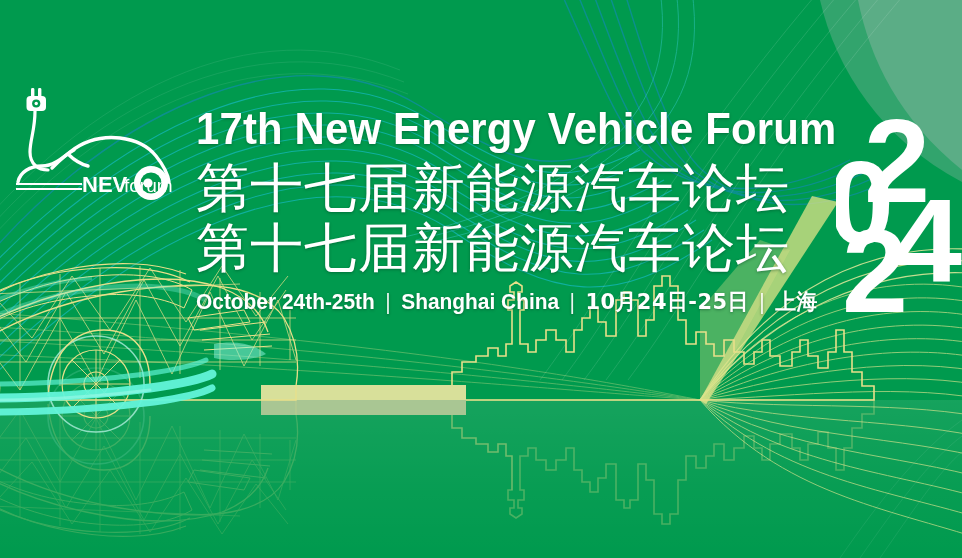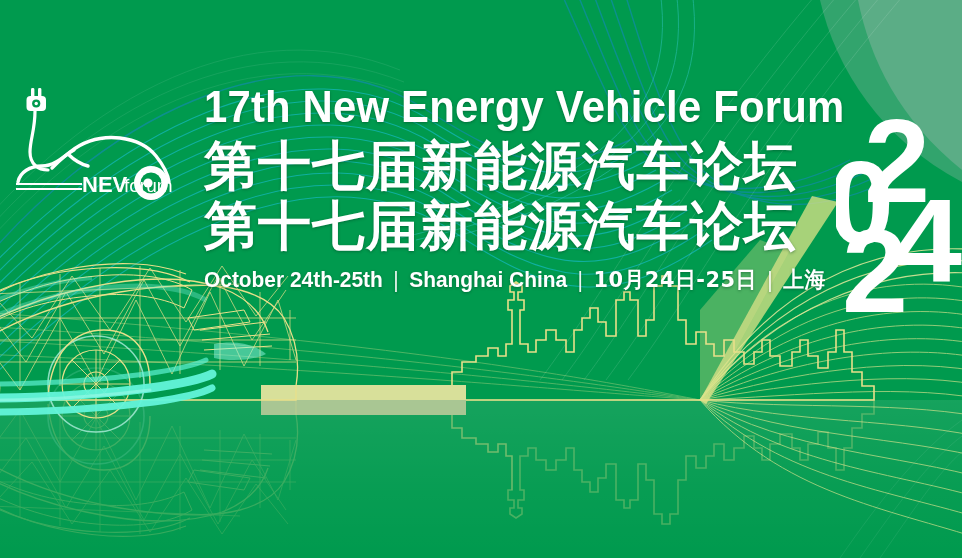--- a/index.html
+++ b/index.html
@@ -25,34 +25,34 @@
     pointer-events:none;
   }
   #roadbar .top{position:absolute;left:0;top:0;width:100%;height:15px;background:#d8e09a;}
   #roadbar .bot{position:absolute;left:0;top:15px;width:100%;height:15px;background:#a9c693;}
 
   
   #logo{position:absolute;left:8px;top:82px;width:175px;height:130px;}
   #logo svg{width:175px;height:130px;display:block;}
 
   
-  #textblock{position:absolute;left:196px;top:82px;width:640px;margin-left:8px;}
+  #textblock{position:absolute;left:196px;top:104px;width:640px;}
   .tline{
     color:#ffffff;font-weight:bold;white-space:nowrap;
     text-shadow:0 1px 3px rgba(0,60,30,.45);
   }
   #t-en{
     font-size:45px;line-height:50px;letter-spacing:.2px;
     transform:scaleX(.93);transform-origin:left center;
     font-family:"Liberation Sans","DejaVu Sans",sans-serif;
   }
   #t-cn1,#t-cn2{
     font-size:53px;line-height:62px;letter-spacing:1px;
     font-family:"DejaVu Sans","Liberation Sans",sans-serif;
-    font-weight:bold;
+    font-weight:normal;
   }
   #t-cn1{margin-top:3px;}
   #t-cn2{margin-top:-2px;}
   #t-date{
     margin-top:8px;color:#fff;font-size:22px;font-weight:bold;white-space:nowrap;
     transform:scaleX(.95);transform-origin:left center;
     text-shadow:0 1px 3px rgba(0,60,30,.45);
     display:flex;align-items:baseline;
   }
   #t-date .sep{

